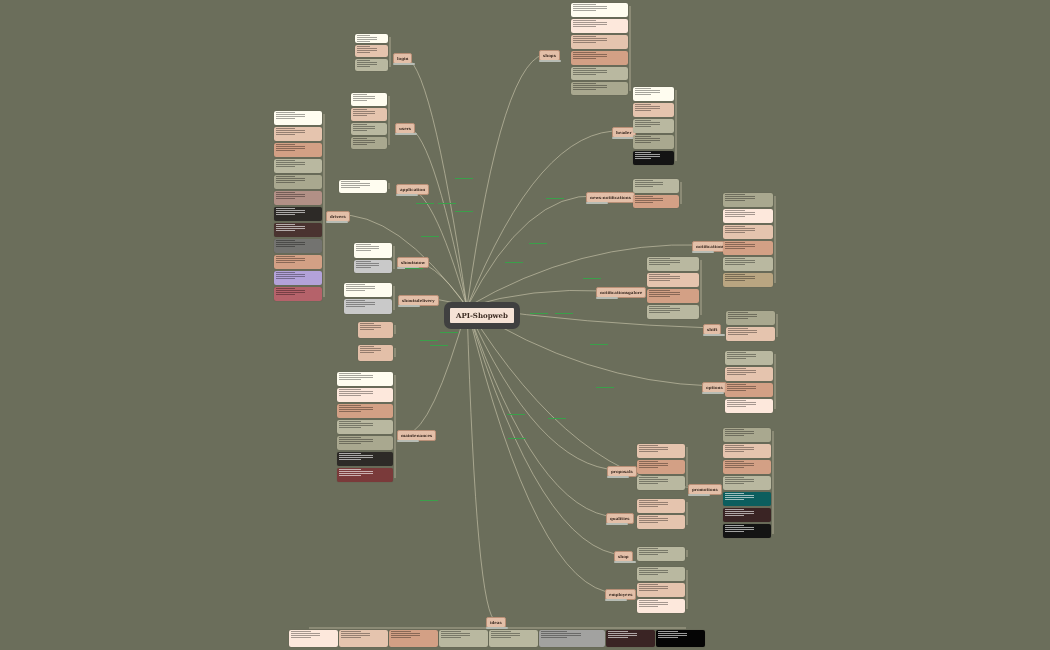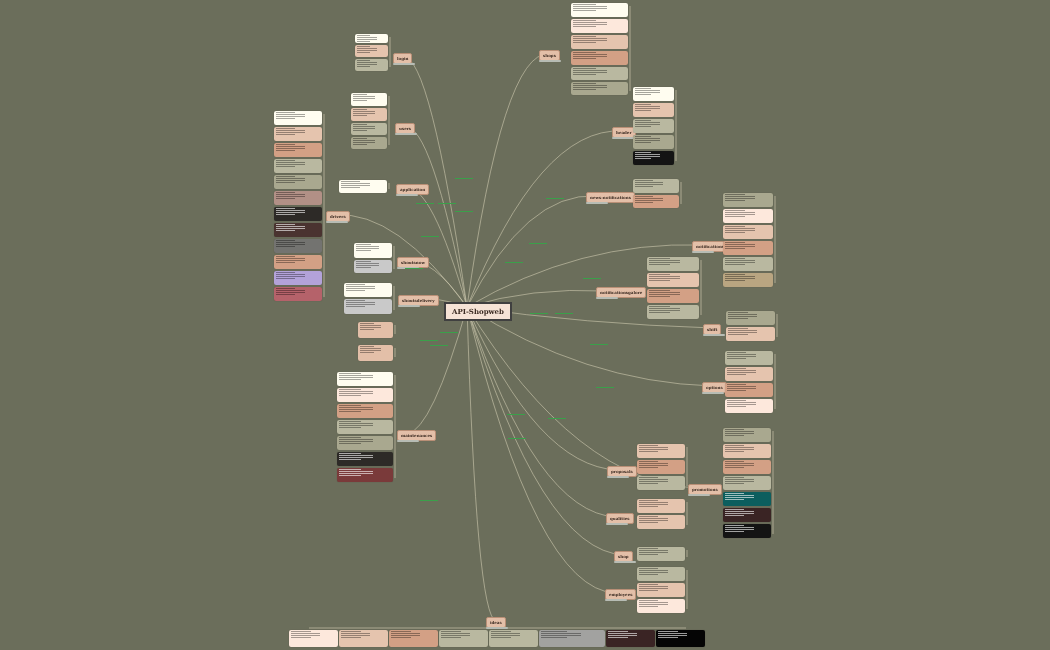--- a/index.html
+++ b/index.html
@@ -1,18 +1,18 @@
 <!DOCTYPE html>
 <html><head>
 <meta charset="utf-8">
 <style>
   html,body{margin:0;padding:0;}
   body{width:1050px;height:650px;background:#6b6e5b;position:relative;overflow:hidden;font-family:"DejaVu Serif",serif;}
   svg.edges{position:absolute;left:0;top:0;width:1050px;height:650px;}
-  .root{position:absolute;background:#f6e3d6;border:2px solid #404040;border-radius:0;font-size:7px;font-weight:bold;color:#3b2b22;padding:3px 6px;white-space:nowrap;}
+  .root{position:absolute;background:#f6e3d6;border:6px solid #404040;border-radius:7px;font-size:7px;font-weight:bold;color:#3b2b22;padding:3px 6px;white-space:nowrap;}
   .ctrl{position:absolute;background:#e3bfa8;border:1px solid #b98f76;border-radius:2px;font-size:4px;font-weight:bold;color:#3b2b22;padding:2px 3px;white-space:nowrap;}
   .ctrl-sub{position:absolute;background:#b7bcb4;height:2px;border-radius:1px;}
   .box{position:absolute;border-radius:2px;box-shadow:0 0 1px rgba(0,0,0,.3);overflow:hidden;}
   .box .ln{margin:1px 2px;height:1px;background:rgba(0,0,0,.35);width:60%;}
   .box .ln.s{width:40%;}
   .box.dark .ln{background:rgba(255,255,255,.6);}
   .elabel{position:absolute;height:1px;background:#3aa04a;}
 </style>
 </head>
 <body>

